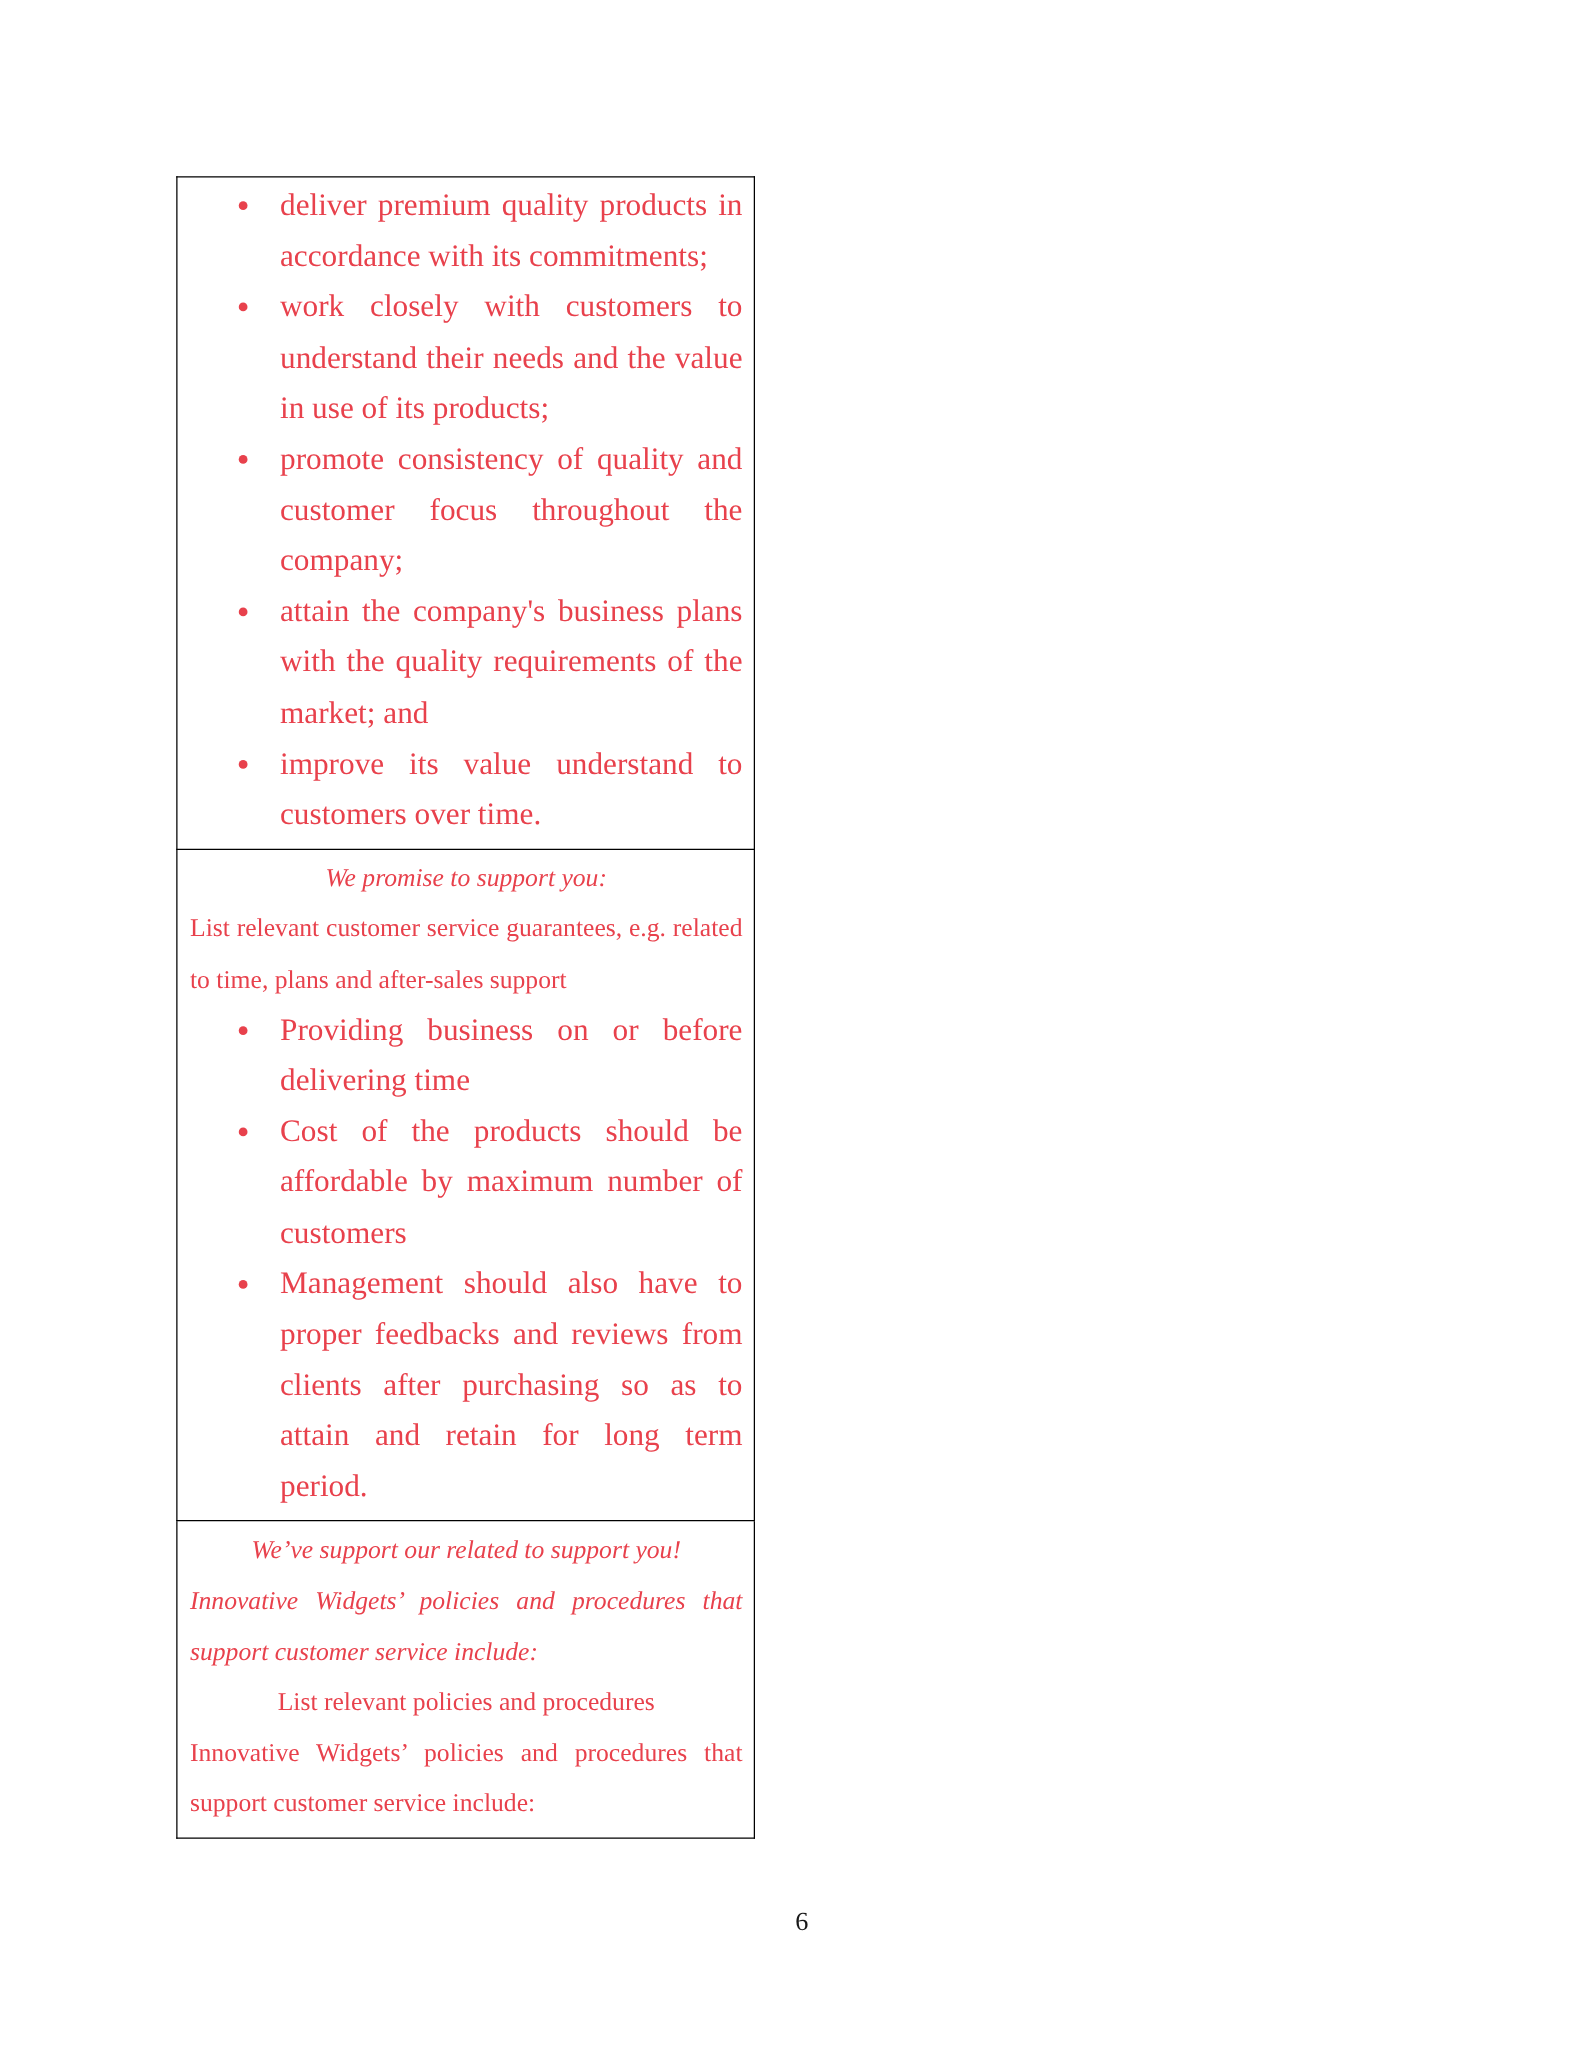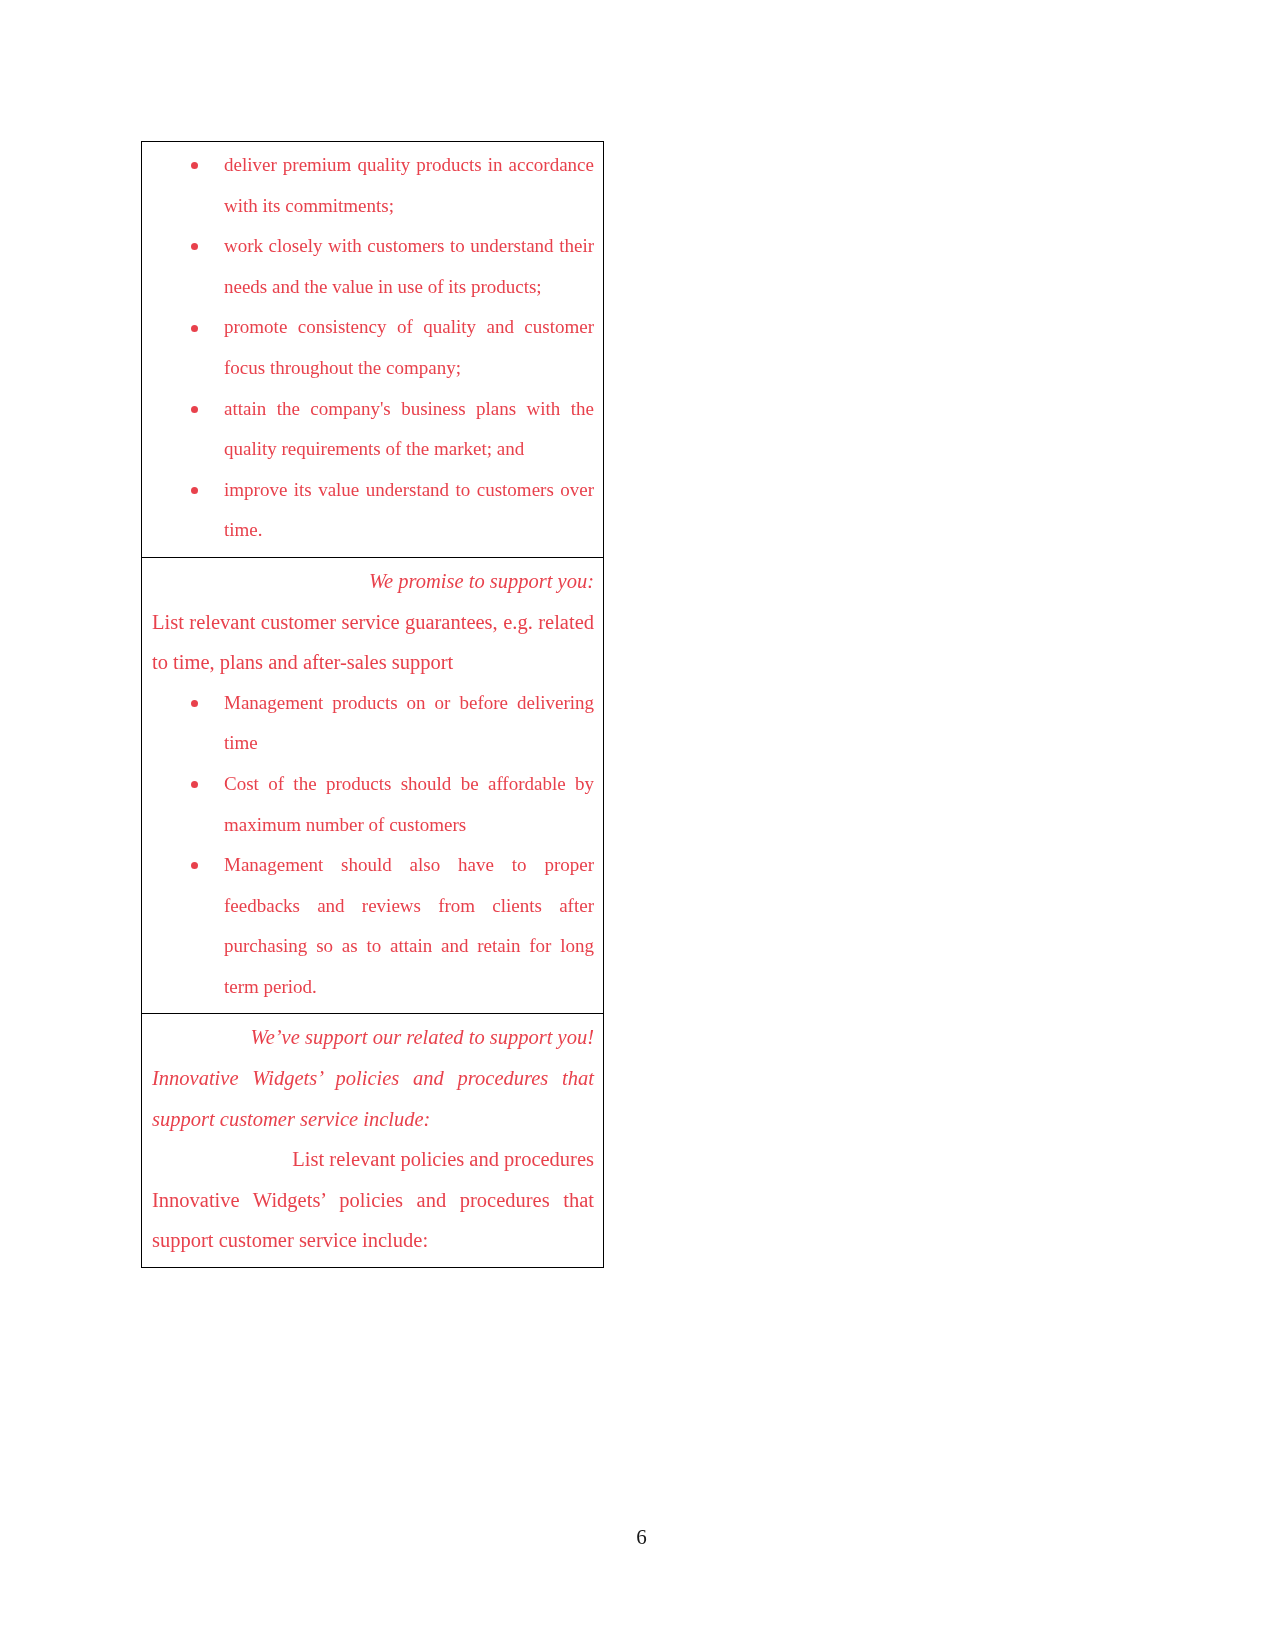--- a/index.html
+++ b/index.html
@@ -48,38 +48,38 @@
     margin: 0;
     color: #e8414c;
     font-size: 20.5px;
     line-height: 40.6px;
     text-align: justify;
     text-justify: inter-word;
     -webkit-hyphens: none;
     hyphens: none;
   }
   p.para.left {
-    text-align: right;
+    text-align: center;
   }
   p.para.ital {
     font-style: italic;
   }
 
   
   ul.bullets {
     margin: 0;
     padding: 0;
     list-style: none;
   }
   ul.bullets > li {
     position: relative;
     margin: 0;
     padding-left: 72px;
     color: #e8414c;
-    font-size: 19px;
+    font-size: 25px;
     line-height: 40.6px;
     text-align: justify;
     text-justify: inter-word;
   }
   ul.bullets > li .bullet-dot {
     position: absolute;
     left: 39px;
     top: 0;
     width: 9px;
     height: 40.6px;
@@ -157,21 +157,21 @@
       </tr>
 
       <tr>
         <td>
           <div class="cell-inner">
             <p class="para ital left">We promise to support you:</p>
             <p class="para">List relevant customer service guarantees, e.g. related to time, plans and after-sales support</p>
             <ul class="bullets">
               <li>
                 <span class="bullet-dot"></span>
-                <span class="txt">Management products on or before delivering time</span>
+                <span class="txt">Providing business on or before delivering time</span>
               </li>
               <li>
                 <span class="bullet-dot"></span>
                 <span class="txt">Cost of the products should be affordable by maximum number of customers</span>
               </li>
               <li>
                 <span class="bullet-dot"></span>
                 <span class="txt">Management should also have to proper feedbacks and reviews from clients after purchasing so as to attain and retain for long term period.</span>
               </li>
             </ul>

